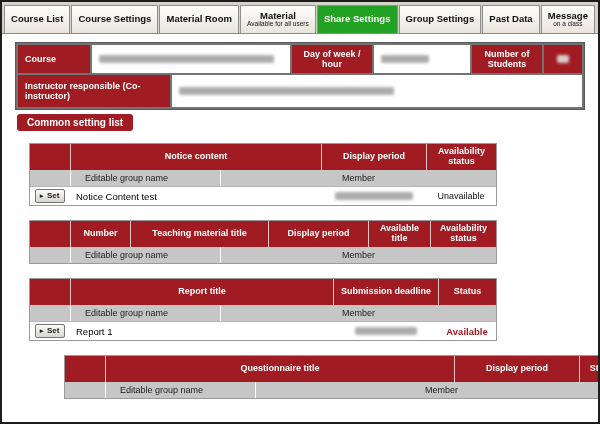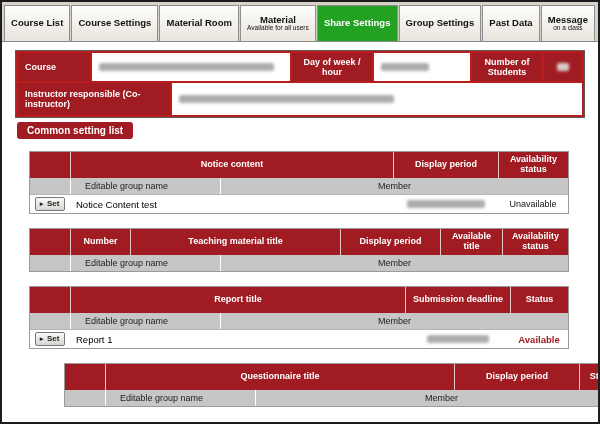--- a/index.html
+++ b/index.html
@@ -10,42 +10,42 @@
     background: #fff;
     overflow: hidden;
     position: relative;
   }
   
   .tabbar {
     display: flex; align-items: stretch;
     background: #d6d2ca;
     border-bottom: 1px solid #8a8a8a;
     padding: 3px 2px 0 2px;
-    height: 40px;
+    height: 32px;
   }
   .tab {
     flex: 1 1 auto;
     display: flex; flex-direction: column; justify-content: center;
     text-align: center;
     background: linear-gradient(#fdfdfb, #e9e5dd);
     border: 1px solid #8f8f8f;
     border-bottom: none;
     margin-right: 1px;
     padding: 2px 4px;
     font-size: 9.5px; font-weight: bold; color: #111;
     white-space: nowrap; cursor: pointer; line-height: 1.1;
   }
   .tab .sub { font-size: 6.5px; font-weight: normal; line-height: 1; }
   .tab.active { background: #23a123; color: #fff; }
   
   .content { padding: 8px 13px 0 13px; }
   
   .course-box {
     border: 1px solid #5a5a5a;
-    background: #b91c1c;
+    background: #737373;
     padding: 2px;
     display: flex; flex-direction: column; gap: 2px;
   }
   .crow { display: flex; gap: 2px; }
   .crow1 { height: 28px; }
   .crow2 { height: 32px; }
   .mcell {
     background: #a01c22; color: #fff; font-weight: bold; font-size: 9px;
     display: flex; align-items: center; line-height: 1.15;
   }
@@ -63,21 +63,21 @@
   .common-btn {
     display: inline-block;
     margin: 4px 0 12px 2px;
     background: #a01c22; color: #fff;
     font-size: 10px; font-weight: bold;
     padding: 3px 10px; border-radius: 3px;
     cursor: pointer;
   }
   
   .tbl { border: 1px solid #9a9a9a; background: #fff; }
-  .tbl1, .tbl2, .tbl3 { width: 540px; margin-left: 14px; margin-bottom: 14px; }
+  .tbl1, .tbl2, .tbl3 { width: 468px; margin-left: 14px; margin-bottom: 14px; }
   .tbl4 { width: 564px; margin-left: 49px; }
   .thead {
     display: grid; background: #a01c22; color: #fff;
     font-weight: bold; font-size: 9px; text-align: center;
     align-items: center; height: 26px; line-height: 1.1;
   }
   .thead > div { padding: 1px 2px; }
   .thead > div + div { border-left: 1px solid rgba(255,255,255,.75); height: 100%; display:flex; align-items:center; justify-content:center; }
   .subrow {
     display: grid; grid-template-columns: 40px 150px 1fr;

